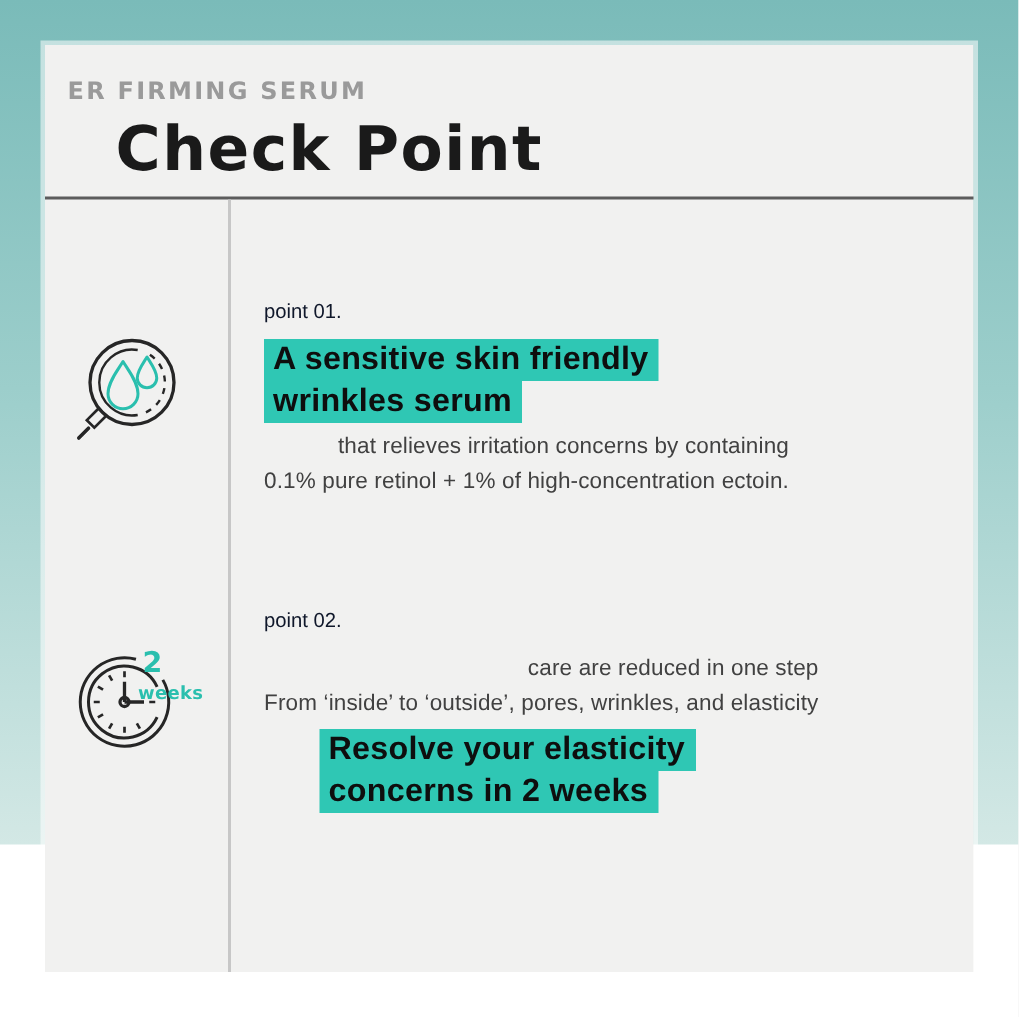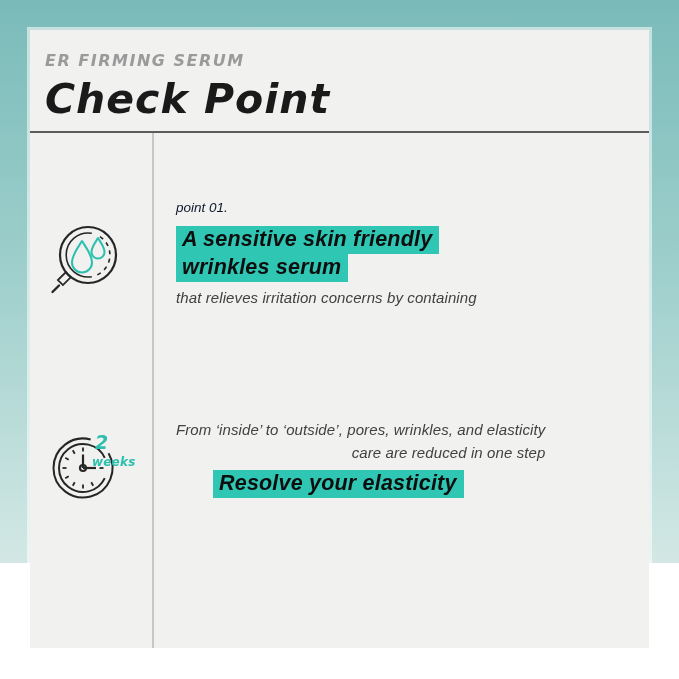--- a/index.html
+++ b/index.html
@@ -1,21 +1,21 @@
 <!DOCTYPE html>
 <html style="--bg_top: #7abbb9; --bg_mid: #9ccecb; --bg_bottom: #d3e8e5; --panel: #f1f1f0; --accent: #2fc7b4; --icon_teal: #2abfae;"><head>
 <meta charset="utf-8">
 <style>
   html,body{margin:0;padding:0;}
   body{
     width:679px;height:679px;overflow:hidden;position:relative;
     font-family:"Liberation Sans", sans-serif;
     -webkit-font-smoothing:antialiased;
   }
-  .stage{position:absolute;inset:0;width:679px;height:563px;font-style:italic;}
+  .stage{position:absolute;inset:0;width:679px;height:563px;}
   .bg{
     position:absolute;inset:0;
     background:linear-gradient(180deg,
       var(--bg_top,#7abbb9) 0%,
       var(--bg_mid,#9ccecb) 46%,
       var(--bg_bottom,#d3e8e5) 100%);
   }
   .panel{
     position:absolute;left:30px;top:30px;width:619px;height:618px;
     background:var(--panel,#f1f1f0);
@@ -25,21 +25,21 @@
   
   .header{position:absolute;left:15px;top:20px;white-space:nowrap;}
   .eyebrow{
     font-family:"DejaVu Sans", sans-serif;
     font-size:16px;font-weight:bold;line-height:22px;
     letter-spacing:1.5px;color:#9a9a9a;
   }
   .title{
     font-family:"DejaVu Sans", sans-serif;
     font-size:41px;font-weight:bold;line-height:46px;
-    letter-spacing:1px;color:#1a1a1a;margin-top:4px;
+    letter-spacing:1px;color:#1a1a1a;margin-top:4px;margin-left:32px;
   }
   .h-divider{position:absolute;left:0;right:0;top:101px;height:2px;background:#5c5c5c;}
   .v-divider{position:absolute;left:122px;top:103px;bottom:0;width:2px;background:#c7c7c7;}
 
   
   .point{position:absolute;white-space:nowrap;}
   .point-1{left:146px;top:170px;}
   .point-2{left:146px;top:376px;}
   .point-label{font-size:13.5px;line-height:16px;color:#0f172a;}
   .heading{margin-top:10px;}
@@ -98,20 +98,21 @@
     </div>
 
     <div class="point point-1">
       <div class="point-label">point 01.</div>
       <div class="heading">
         <div class="hl-line"><span class="hl">A sensitive skin friendly</span></div>
         <div class="hl-line"><span class="hl">wrinkles serum</span></div>
       </div>
       <div class="body-text">
         <div>that relieves irritation concerns by containing</div>
+        <div>0.1% pure retinol + 1% of high-concentration ectoin.</div>
       </div>
     </div>
 
     <div class="icon-wrap icon-2">
       <svg width="68" height="74" viewBox="0 0 68 74">
         <path class="dk" d="M55.75 29.86 A24 24 0 1 0 55.75 50.14" stroke-width="2"></path>
         <path class="dk" d="M41.64 11.5 A29.5 29.5 0 1 0 59.55 25.25" stroke-width="2"></path>
         <g class="dk" stroke-width="1.8">
           <line x1="34" y1="19.5" x2="34" y2="23.5"></line>
           <line x1="23.75" y1="22.25" x2="25.75" y2="25.71"></line>
@@ -127,23 +128,25 @@
         <line class="dk" x1="34" y1="40" x2="47" y2="40" stroke-width="2.2"></line>
         <circle class="dk" cx="34" cy="40" r="3" stroke-width="2.2" fill="#f1f1f0"></circle>
       </svg>
     </div>
     <div class="weeks-label">
       <span class="num">2</span>
       <span class="unit">weeks</span>
     </div>
 
     <div class="point point-2">
+      <div class="point-label">point 02.</div>
       <div class="body-text first">
+        <div>care are reduced in one step</div>
         <div>From ‘inside’ to ‘outside’, pores, wrinkles, and elasticity</div>
-        <div>care are reduced in one step</div>
       </div>
       <div class="heading second">
         <div class="hl-line"><span class="hl">Resolve your elasticity</span></div>
+        <div class="hl-line"><span class="hl">concerns in 2 weeks</span></div>
       </div>
     </div>
 
   </div>
 </div>
 
 </body></html>

